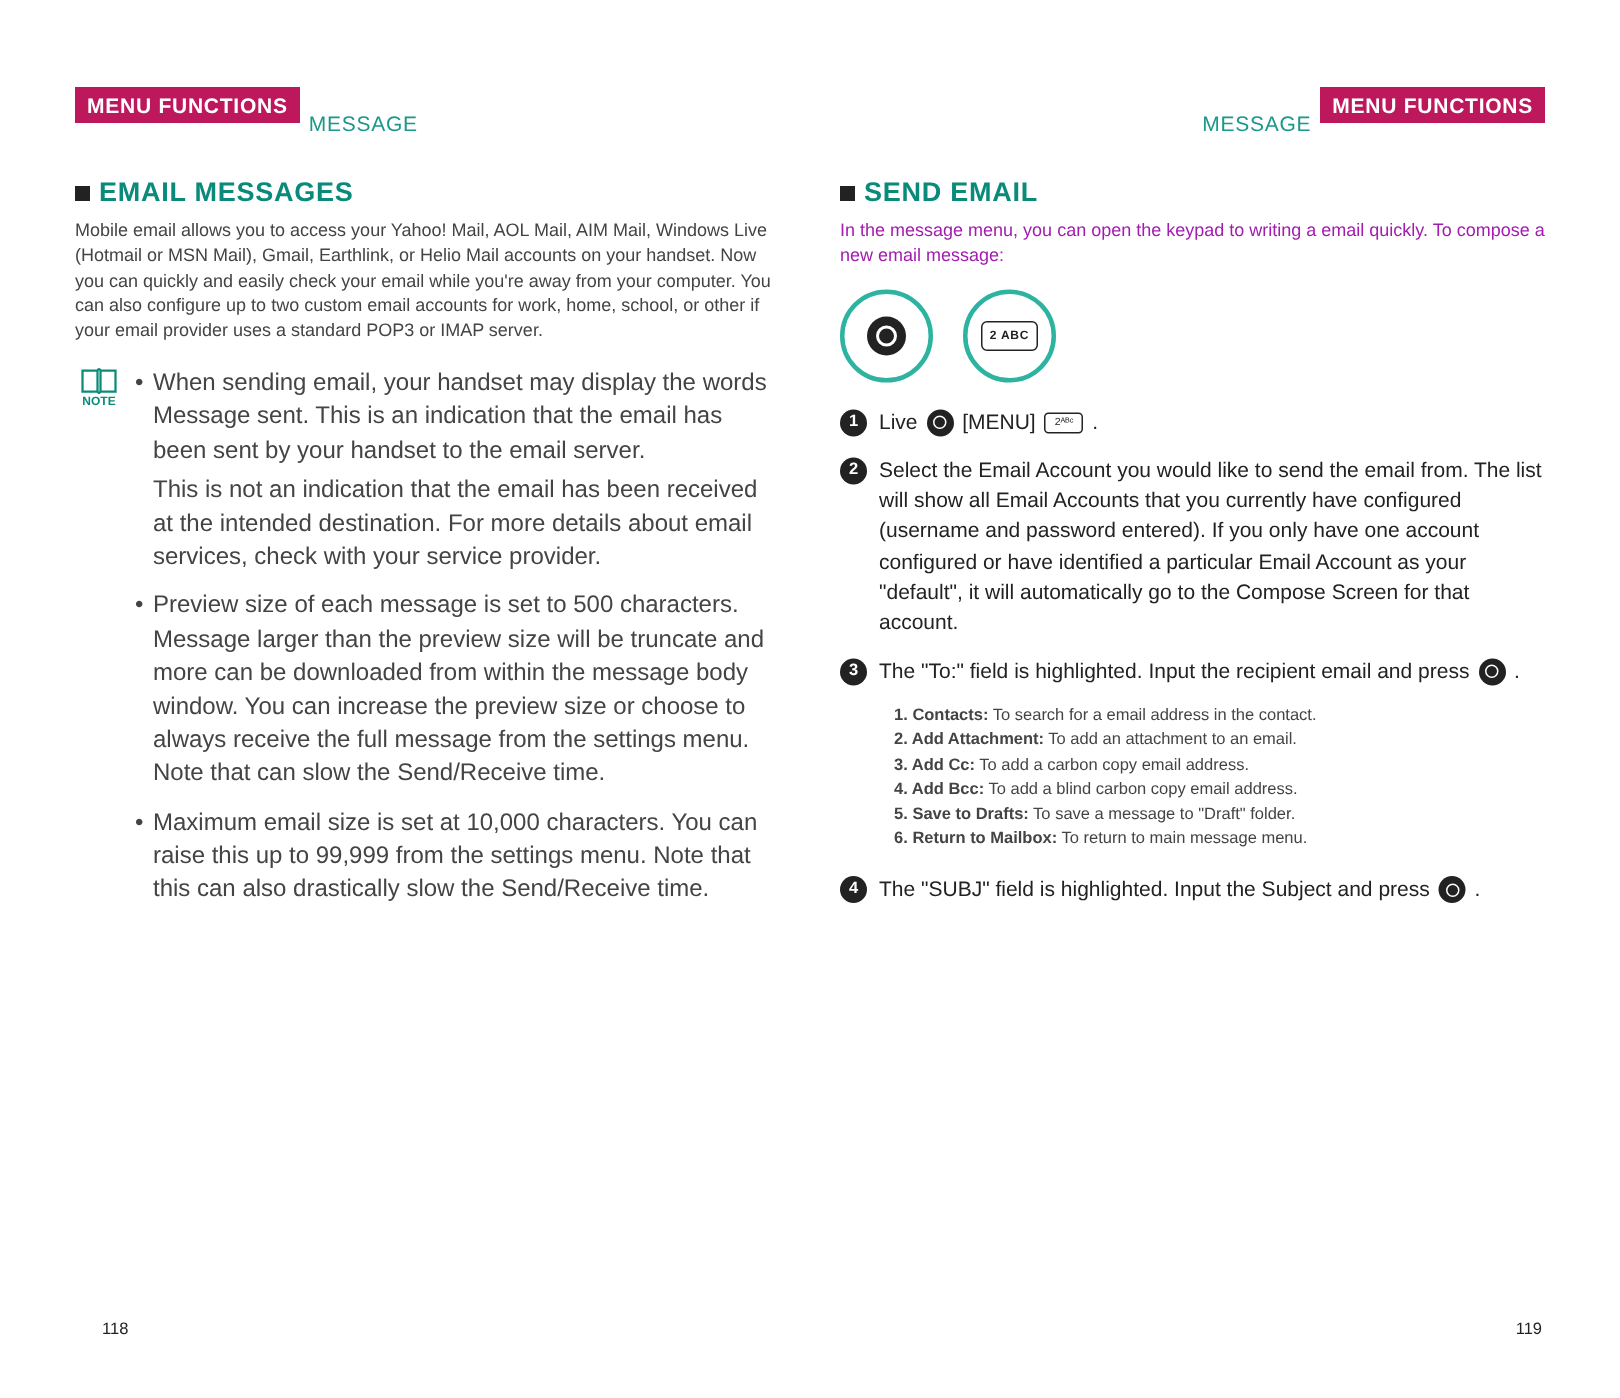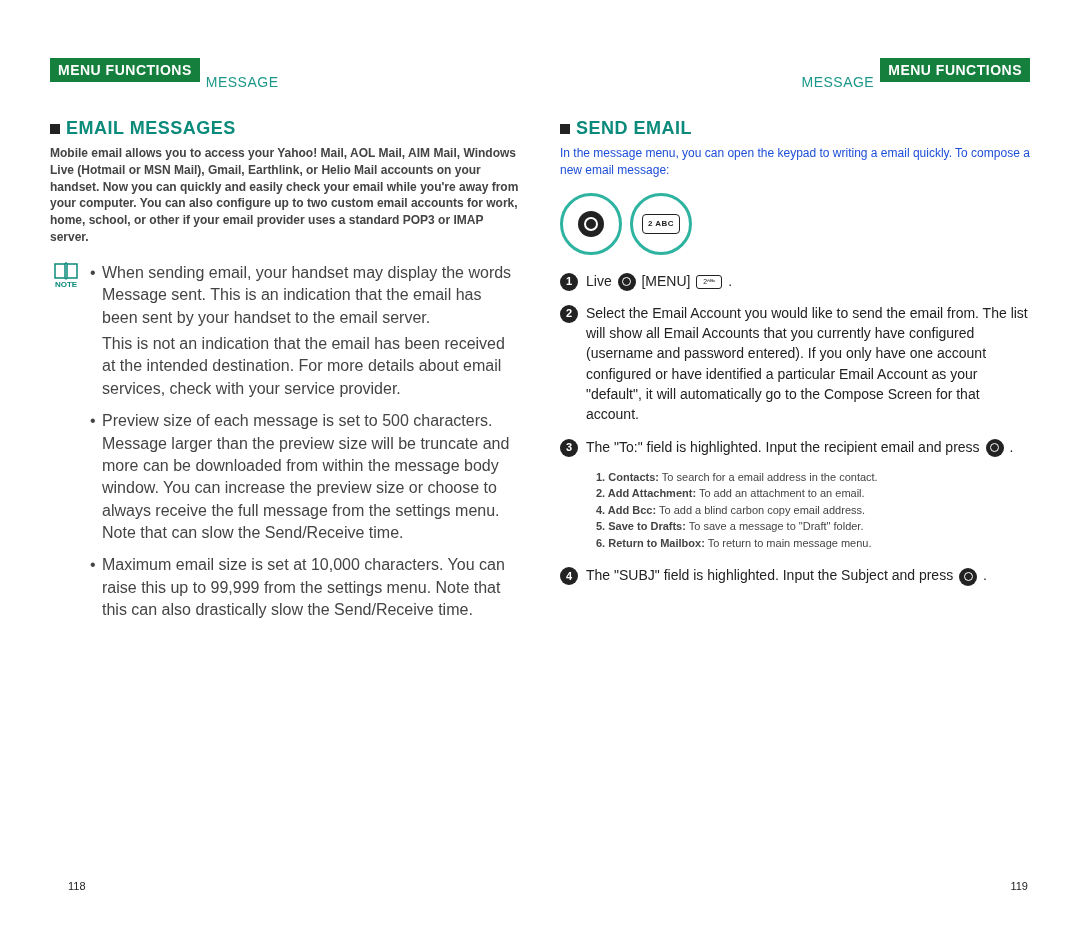--- a/index.html
+++ b/index.html
@@ -23,21 +23,21 @@
     flex: 1;
     position: relative;
   }
   .header-row {
     display: flex;
     align-items: center;
     margin-bottom: 28px;
   }
   .header-row.right { justify-content: flex-end; }
   .tab {
-    background: #15803d;
+    background: #be185d;
     color: #fff;
     font-weight: bold;
     font-size: 14px;
     letter-spacing: 0.5px;
     padding: 4px 8px 4px 8px;
   }
   .tab-sub {
     color: #1b9889;
     font-weight: normal;
     font-size: 14px;
@@ -56,21 +56,20 @@
     margin-bottom: 6px;
   }
   .section-title .sq {
     width: 10px; height: 10px; background: #222;
     display: inline-block;
   }
   .body-text {
     font-size: 12px;
     line-height: 1.4;
     color: #444;
-    font-weight: bold;
   }
   .note-row {
     display: flex;
     gap: 8px;
     margin-top: 16px;
     align-items: flex-start;
   }
   .note-icon {
     flex: 0 0 32px;
     text-align: center;
@@ -102,27 +101,27 @@
     color: #444;
   }
   .note-list .sub-text {
     padding-left: 12px;
     margin-top: -6px;
     margin-bottom: 10px;
   }
   .right-intro {
     font-size: 12px;
     line-height: 1.4;
-    color: #1d4ed8;
+    color: #a21caf;
     margin-bottom: 14px;
   }
   .icons-row {
     display: flex;
     align-items: center;
-    gap: 8px;
+    gap: 20px;
     margin-bottom: 16px;
   }
   .icon-circle {
     width: 56px; height: 56px;
     border: 3px solid #2db3a0;
     border-radius: 50%;
     display: flex;
     align-items: center;
     justify-content: center;
     position: relative;
@@ -325,20 +324,21 @@
         <div class="step-text">
           <span>The "To:" field is highlighted. Input the recipient email and press </span><span class="inline-ok">
               <span></span>
             </span><span> .</span>
         </div>
       </div>
 
       <div class="menu-box">
         <div class="menu-box-item"><span class="b"><span>1.</span> <span>Contacts:</span></span><span> To search for a email address in the contact.</span></div>
         <div class="menu-box-item"><span class="b"><span>2.</span> <span>Add Attachment:</span></span><span> To add an attachment to an email.</span></div>
+        <div class="menu-box-item"><span class="b"><span>3.</span> <span>Add Cc:</span></span><span> To add a carbon copy email address.</span></div>
         <div class="menu-box-item"><span class="b"><span>4.</span> <span>Add Bcc:</span></span><span> To add a blind carbon copy email address.</span></div>
         <div class="menu-box-item"><span class="b"><span>5.</span> <span>Save to Drafts:</span></span><span> To save a message to "Draft" folder.</span></div>
         <div class="menu-box-item"><span class="b"><span>6.</span> <span>Return to Mailbox:</span></span><span> To return to main message menu.</span></div>
       </div>
 
       <div class="step">
         <div class="step-num">4</div>
         <div class="step-text">
           <span>The "SUBJ" field is highlighted. Input the Subject and press </span><span class="inline-ok">
               <span></span>

